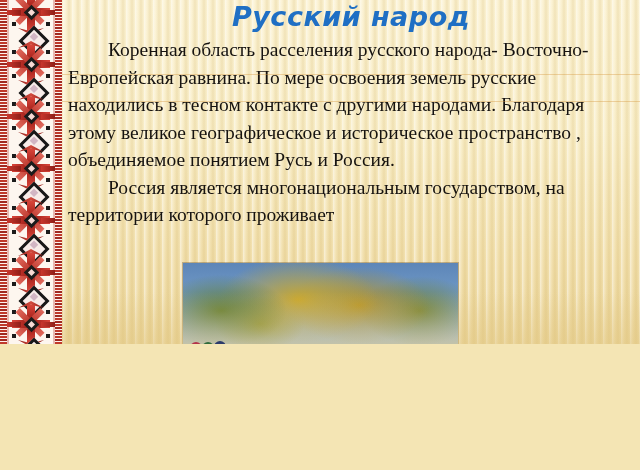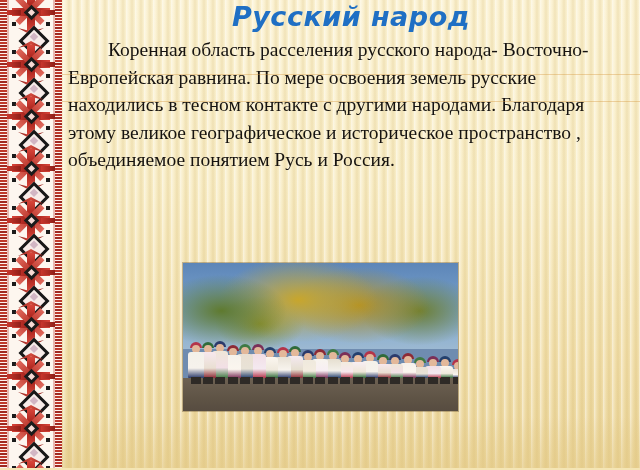--- a/index.html
+++ b/index.html
@@ -2,21 +2,21 @@
 <html><head>
 <meta charset="utf-8">
 <style>
   html,body{margin:0;padding:0;}
   body{
     width:640px;height:470px;overflow:hidden;
     font-family:"Liberation Serif", serif;
     background:#f4e5b4;
   }
   #slide{
-    position:relative;width:640px;height:468px;overflow:hidden;
+    position:relative;width:640px;height:344px;overflow:hidden;
     background:
       repeating-linear-gradient(90deg,
         rgba(255,255,255,0.55) 0px,
         rgba(255,255,255,0.10) 3px,
         rgba(206,178,110,0.22) 6px,
         rgba(255,255,255,0.10) 9px),
       linear-gradient(180deg,#fbf1cf 0%,#f8ecc3 38%,#f0dca4 78%,#e9d293 100%);
   }
   
   #border{
@@ -381,20 +381,21 @@
           </div>
           <div class="chev up"></div>
         </div>
       </div>
   </div>
 
   <div id="title">Русский народ</div>
 
   <div id="body">
     <p class="indent">Коренная область расселения русского народа- Восточно-Европейская равнина. По мере освоения земель русские находились в тесном контакте с другими народами. Благодаря этому великое географическое и историческое пространство , объединяемое понятием Русь и Россия.</p>
+    <p class="indent">Россия является многонациональным государством, на территории которого проживает</p>
   </div>
 
   <div class="hairline" style="top:74px;"></div>
   <div class="hairline" style="top:101px;"></div>
 
   <div id="photo">
     <div class="sky"></div>
     <div class="trees"></div>
     <div class="ground"></div>
     <div class="crowd">

